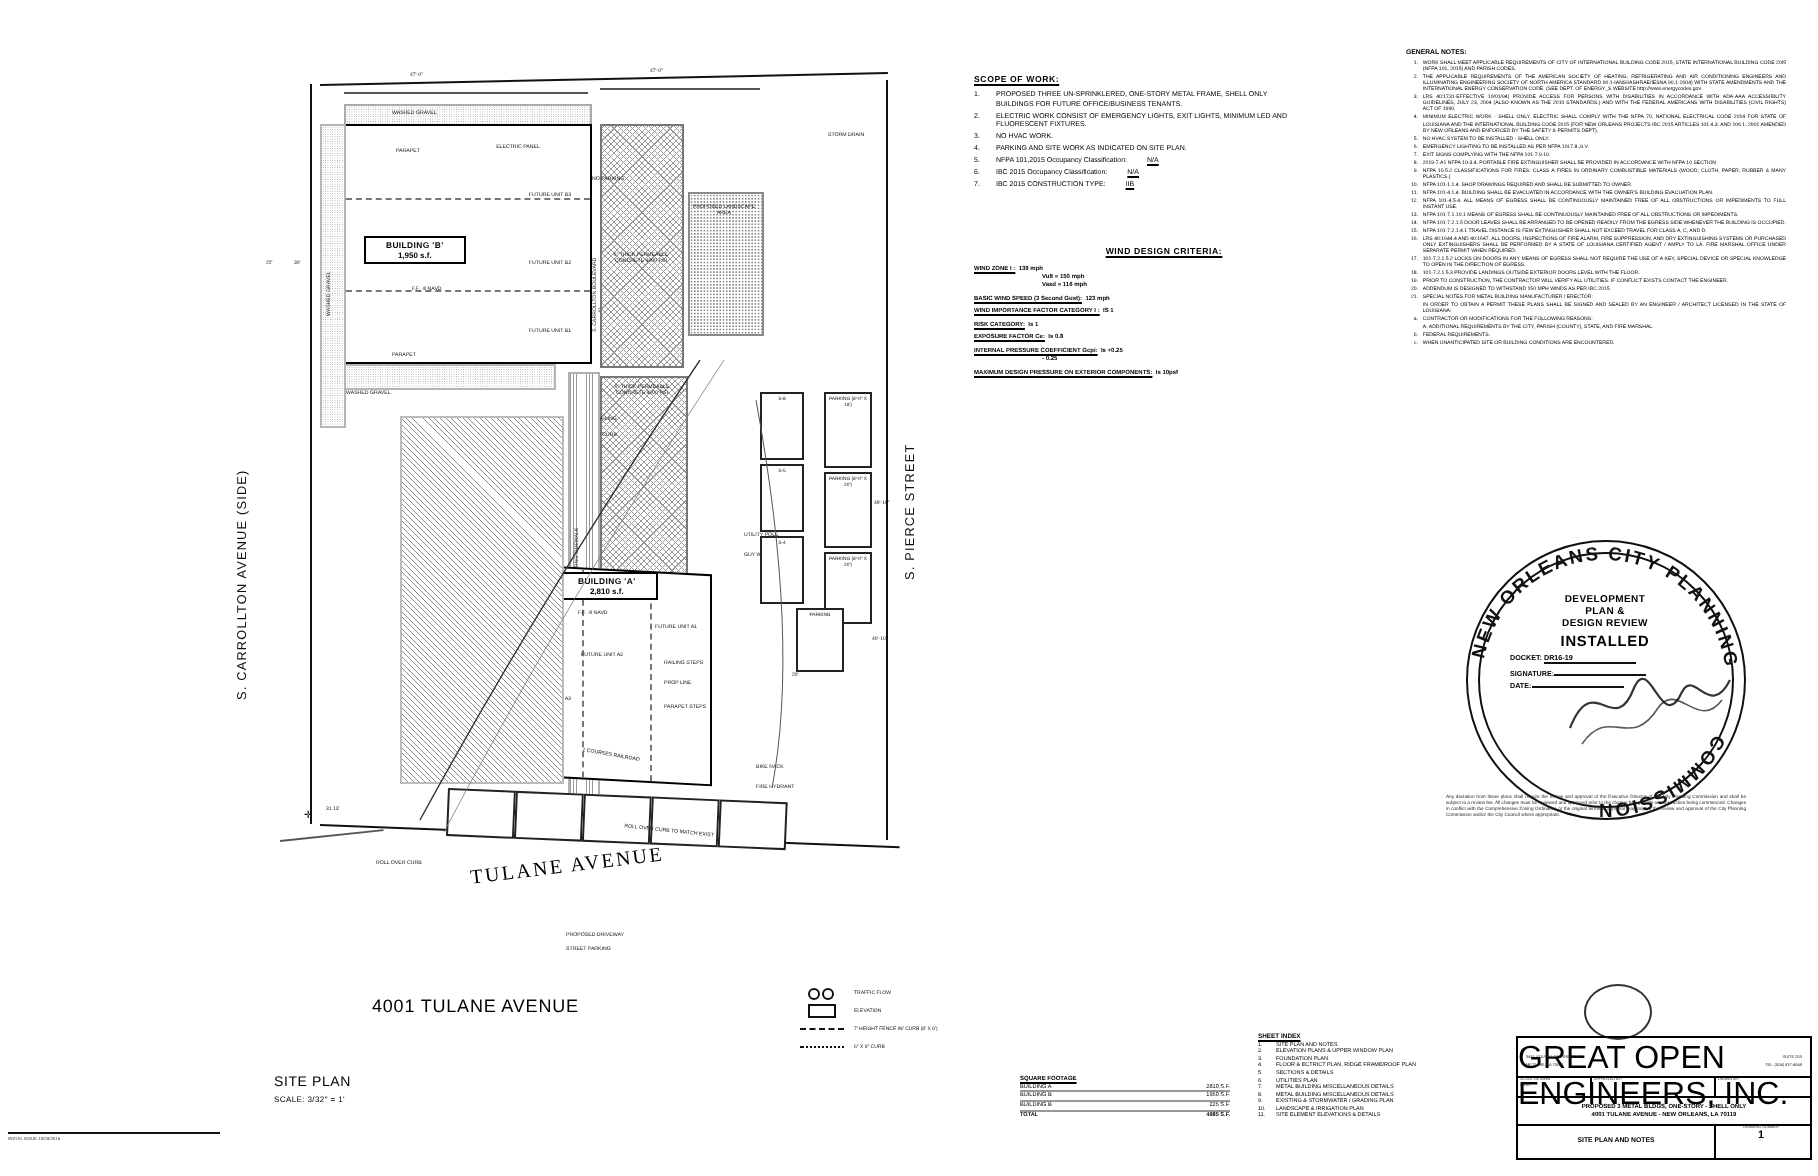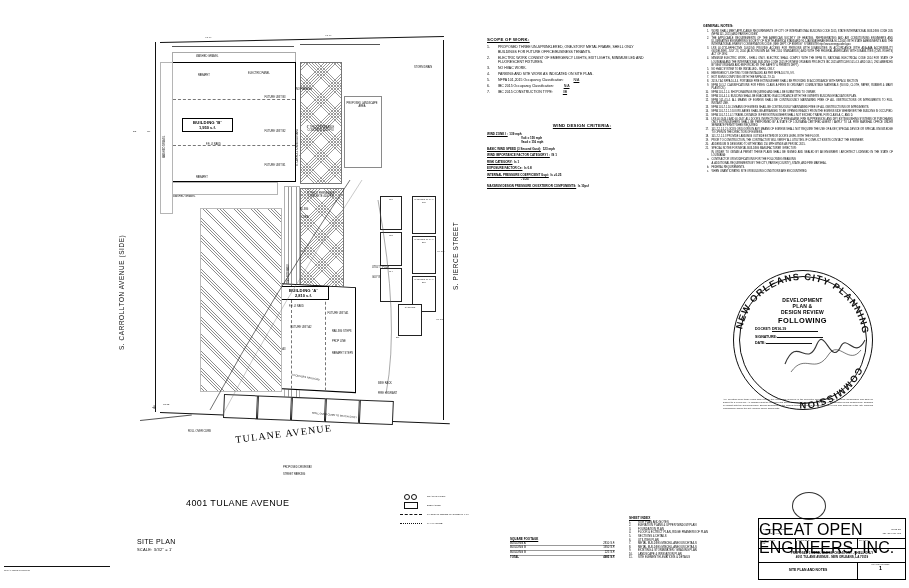--- a/index.html
+++ b/index.html
@@ -480,21 +480,21 @@
         <textPath href="#arcTop" startOffset="6%">NEW ORLEANS CITY PLANNING</textPath>
       </text>
       <text font-family="Liberation Sans, sans-serif" font-size="9.4" font-weight="bold" letter-spacing="1.1" fill="#111">
         <textPath href="#arcBot" startOffset="14%">COMMISSION</textPath>
       </text>
     </svg>
     <div class="stamp-core">
       <div class="l1">DEVELOPMENT</div>
       <div class="l1">PLAN &amp;</div>
       <div class="l1">DESIGN REVIEW</div>
-      <div class="l2">FOLLOWING</div>
+      <div class="l2">INSTALLED</div>
       <div class="stamp-fld">
         <span>DOCKET:</span>
         <i>DR16-19</i>
       </div>
       <div class="stamp-fld">
         <span>SIGNATURE:</span><i></i>
       </div>
       <div class="stamp-fld">
         <span>DATE:</span><i></i>
       </div>

